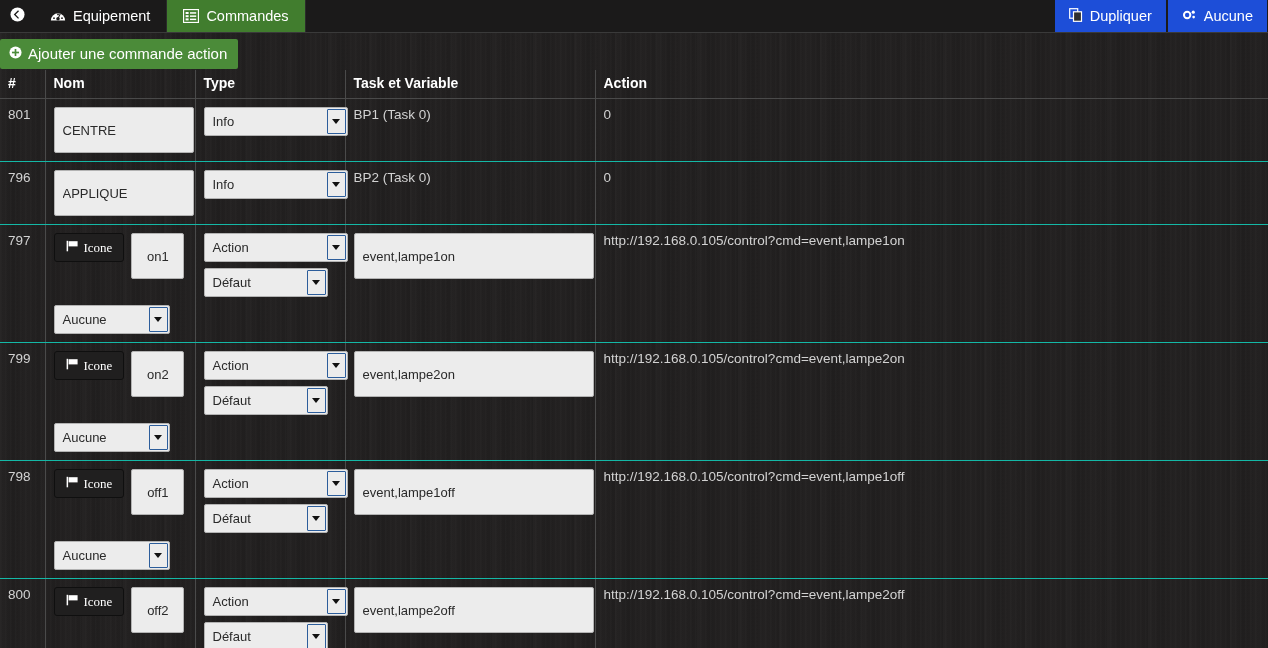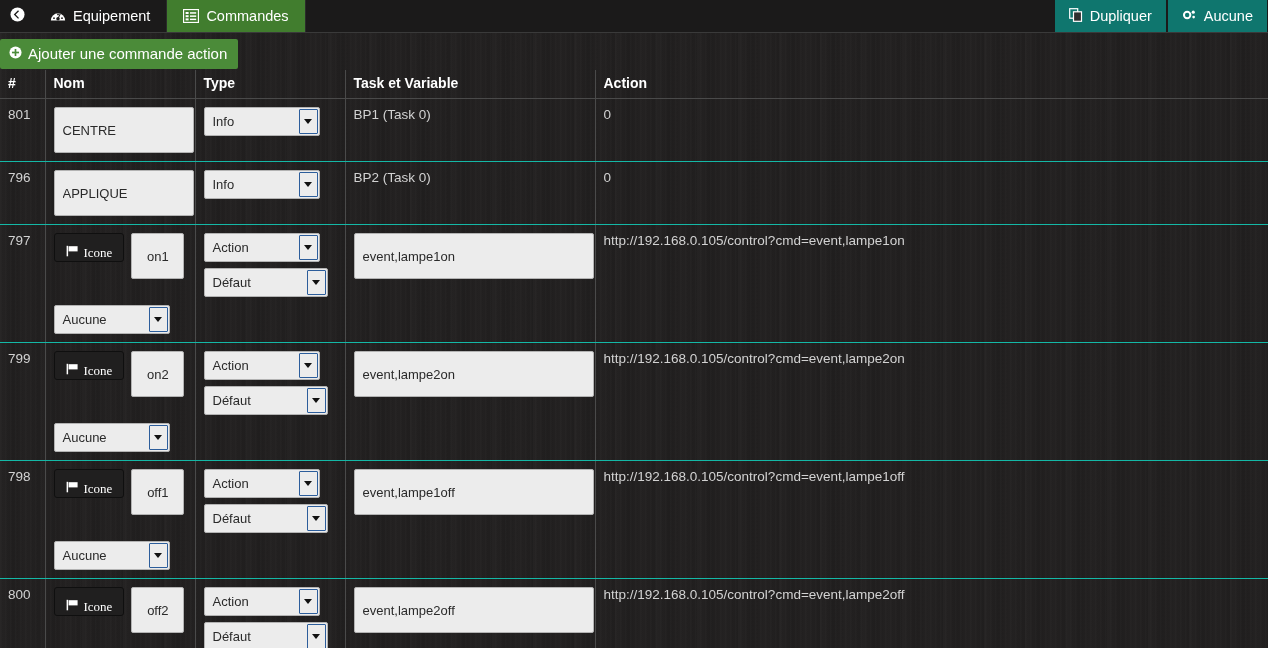--- a/index.html
+++ b/index.html
@@ -45,21 +45,21 @@
   .tab .ticon { display: flex; align-items: center; }
   .rightbtns {
     position: absolute; right: 0; top: 0; bottom: 0;
     display: flex; align-items: stretch;
   }
   .topbtn {
     display: flex; align-items: center; gap: 7px;
     padding: 0 14px;
     font-size: 14.5px;
     color: #ffffff;
-    background: #0f766e;
+    background: #1d4ed8;
     border-left: 1px solid #1b1a1a;
     border-right: 1px solid #1b1a1a;
     white-space: nowrap;
   }
 
   
   #addbar { padding: 6px 0 0 0; height: 37px; }
   .addbtn {
     display: inline-flex; align-items: center; gap: 6px;
     background: #4b8b39;
@@ -146,26 +146,26 @@
     margin: 1px 1px 1px 0;
     border-radius: 1px;
   }
   .selwrap .selarrow span {
     display: block;
     width: 0; height: 0;
     border-left: 4px solid transparent;
     border-right: 4px solid transparent;
     border-top: 5px solid #111111;
   }
-  .sel-type { width: 116px; }
+  .sel-type { width: 144px; }
   .sel-sub  { width: 124px; margin-top: 6px; }
   .sel-icon { width: 116px; }
 
   .iconbtn {
-    display: inline-flex; align-items: flex-end; gap: 5px;
+    display: inline-flex; align-items: center; gap: 5px;
     background: #201f1f;
     border: 1px solid #0f0f0f;
     color: #ffffff;
     font-size: 13px;
     height: 29px;
     padding: 0 11px;
     border-radius: 3px;
     cursor: pointer;
     vertical-align: top;
     font-family: "Liberation Serif", serif;

